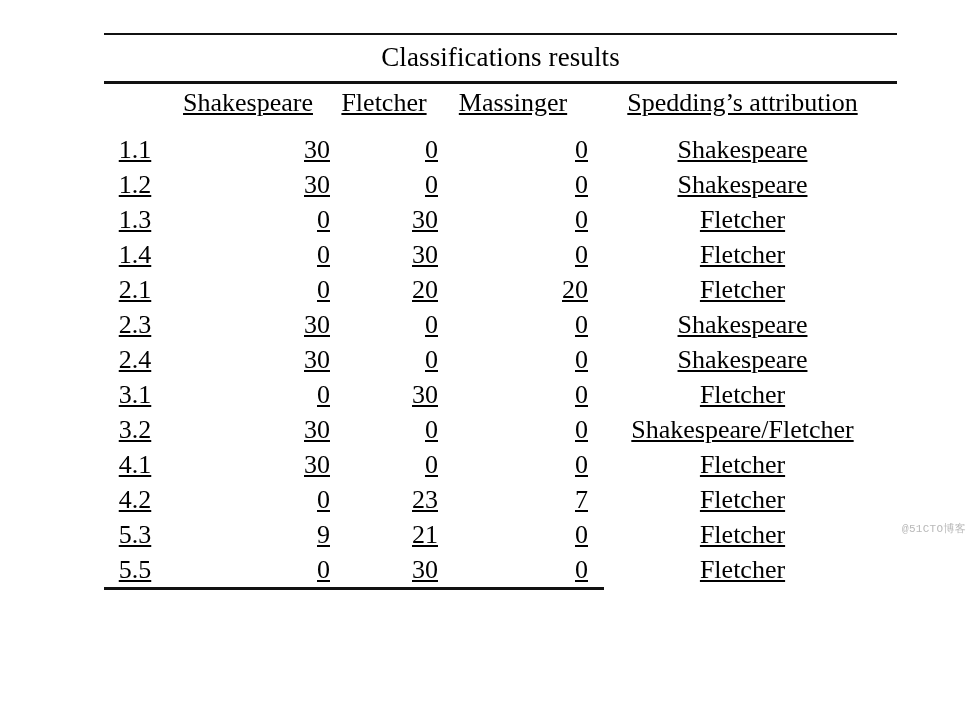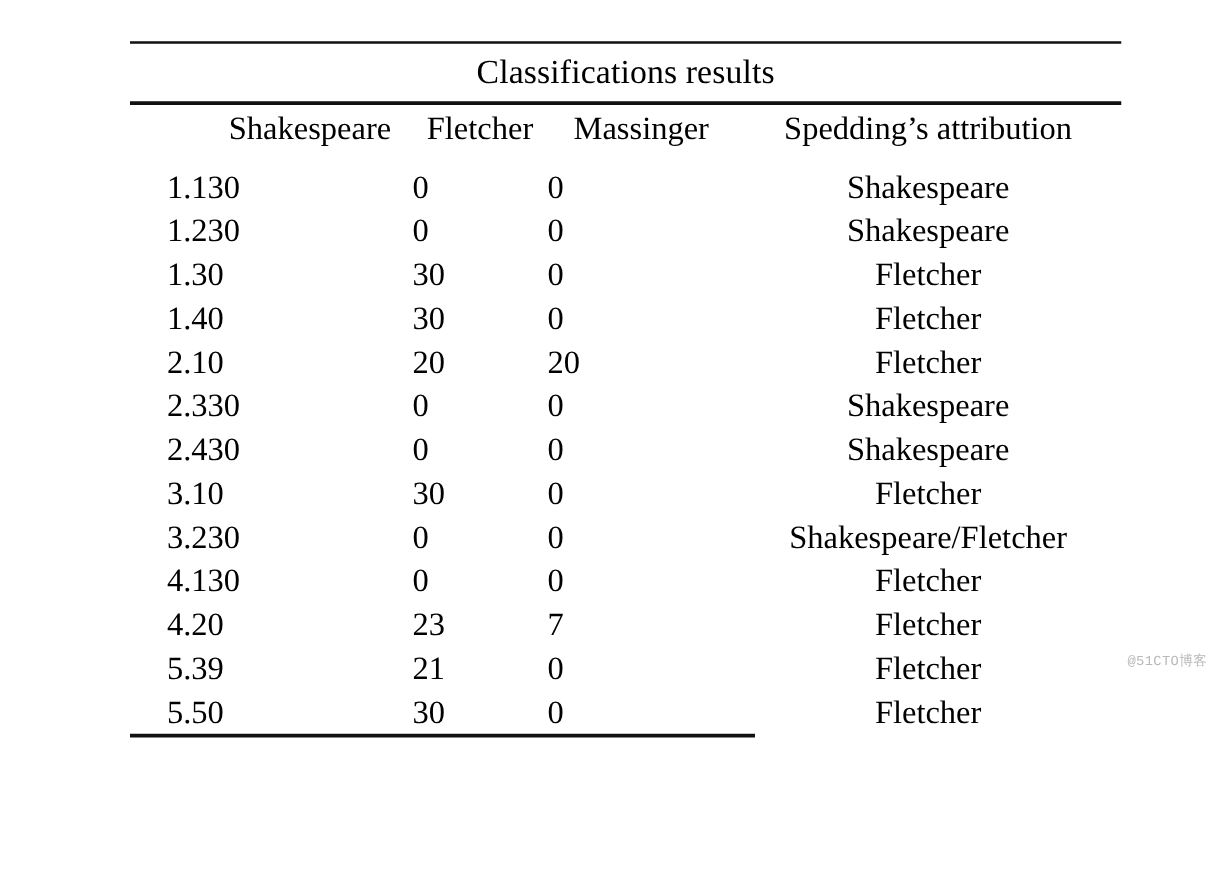--- a/index.html
+++ b/index.html
@@ -52,20 +52,21 @@
     font-size: 27px;
     line-height: 1;
     padding: 9px 0 10px 0;
     letter-spacing: 0.1px;
   }
 
   table.results {
     border-collapse: collapse;
     width: 100%;
     table-layout: fixed;
+    text-decoration: underline;
   }
 
   table.results col.c-id    { width: 62px; }
   table.results col.c-sh    { width: 164px; }
   table.results col.c-fl    { width: 108px; }
   table.results col.c-ma    { width: 150px; }
   table.results col.c-attr  { width: 309px; }
 
   table.results th,
   table.results td {
@@ -83,25 +84,25 @@
     font-size: 26px;
     line-height: 1;
     height: 40px;
     padding-top: 6px;
     padding-bottom: 2px;
     text-align: center;
   }
   table.results thead th.h-id { text-align: left; }
 
   td.id {
+    text-align: center;
+    padding-left: 2px;
+  }
+  td.num {
     text-align: right;
-    padding-left: 2px;
-  }
-  td.num {
-    text-align: left;
   }
   td.attr {
     text-align: center;
   }
 
   .b { font-weight: bold; }
 
   
   .watermark {
     position: absolute;

